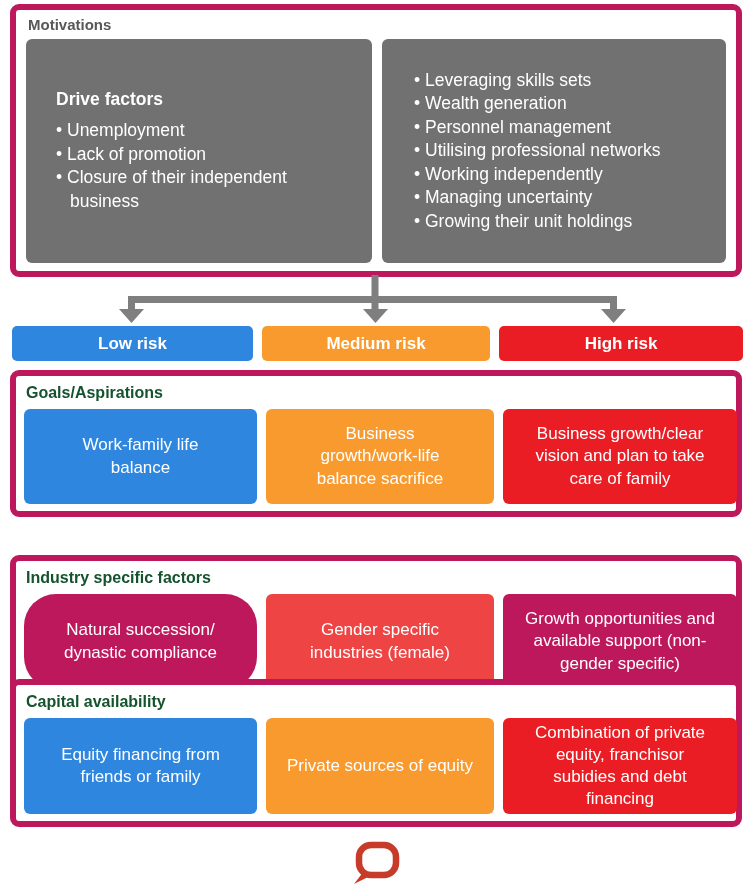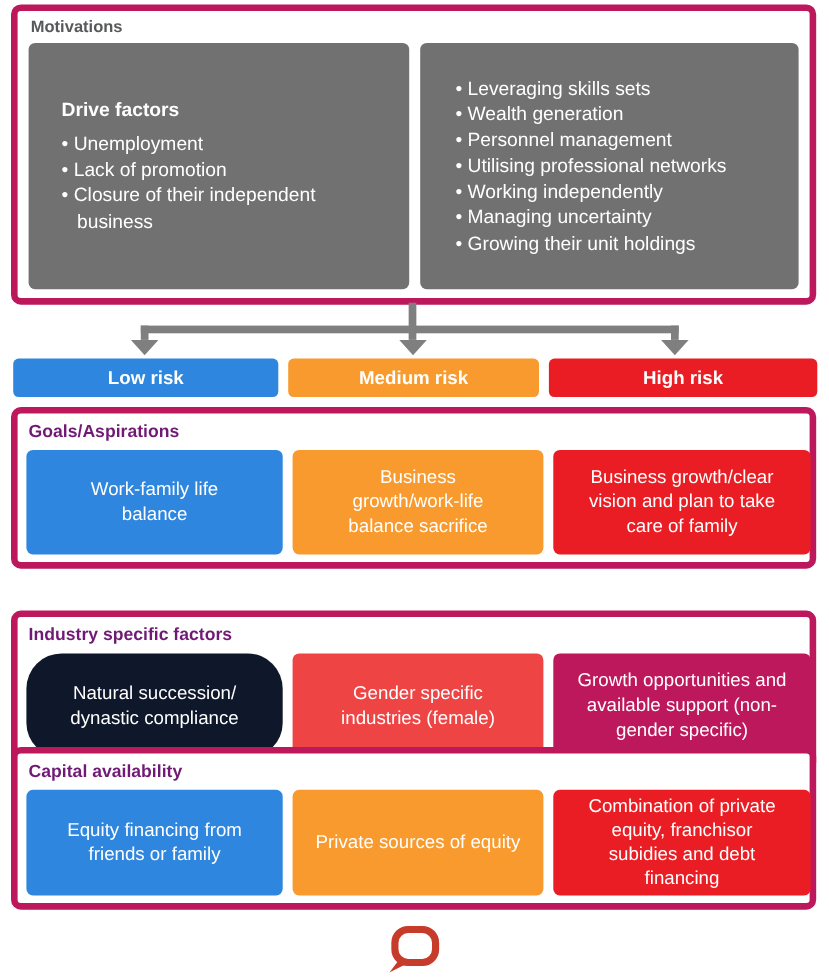--- a/index.html
+++ b/index.html
@@ -34,21 +34,21 @@
   #arrows{position:absolute;left:0;top:275px;}
   
   #risk-row{position:absolute;left:12px;top:326px;display:flex;gap:9px;}
   .risk-bar{
     height:35px;border-radius:5px;color:#ffffff;font-size:17px;font-weight:700;
     display:flex;align-items:center;justify-content:center;
   }
   .rb-0{width:241px;}.rb-1{width:228px;}.rb-2{width:244px;}
   
   .cat .cat-label{
-    margin:0;padding:8px 0 0 10px;font-size:16px;font-weight:700;color:#701a75;
+    margin:0;padding:8px 0 0 10px;font-size:16px;font-weight:700;color:#14532d;
   }
   #sec-goals{top:370px;height:147px;}
   #sec-industry{top:555px;height:147px;}
   #sec-capital{top:679px;height:148px;}
   .cells{position:absolute;left:8px;top:33px;bottom:7px;display:flex;gap:9px;}
   .cell{
     border-radius:6px;color:#ffffff;font-size:17px;line-height:1.3;
     display:flex;align-items:center;justify-content:center;text-align:center;
     box-sizing:border-box;height:100%;
   }
@@ -112,21 +112,21 @@
     <div class="cells">
       <div class="cell cw-0 pad-42" style="background-color: rgb(46, 134, 222);">Work-family life balance</div>
       <div class="cell cw-1 pad-35" style="background-color: rgb(248, 154, 45);">Business growth/work-life balance sacrifice</div>
       <div class="cell cw-2 pad-14" style="background-color: rgb(233, 29, 35);">Business growth/clear vision and plan to take care of family</div>
     </div>
   </section>
 
   <section class="panel cat" id="sec-industry">
     <h2 class="cat-label">Industry specific factors</h2>
     <div class="cells">
-      <div class="cell cw-0 pad-38" style="background-color: #0f172a; border-radius: 32px;">Natural succession/ dynastic compliance</div>
+      <div class="cell cw-0 pad-38" style="background-color: #be185d; border-radius: 32px;">Natural succession/ dynastic compliance</div>
       <div class="cell cw-1 pad-42" style="background-color: #ef4444;">Gender specific industries (female)</div>
       <div class="cell cw-2 pad-12" style="background-color: #be185d;">Growth opportunities and available support (non-gender specific)</div>
     </div>
   </section>
 
   <section class="panel cat" id="sec-capital">
     <h2 class="cat-label">Capital availability</h2>
     <div class="cells">
       <div class="cell cw-0 pad-30" style="background-color: rgb(46, 134, 222);">Equity financing from friends or family</div>
       <div class="cell cw-1 pad-8" style="background-color: rgb(248, 154, 45);">Private sources of equity</div>

